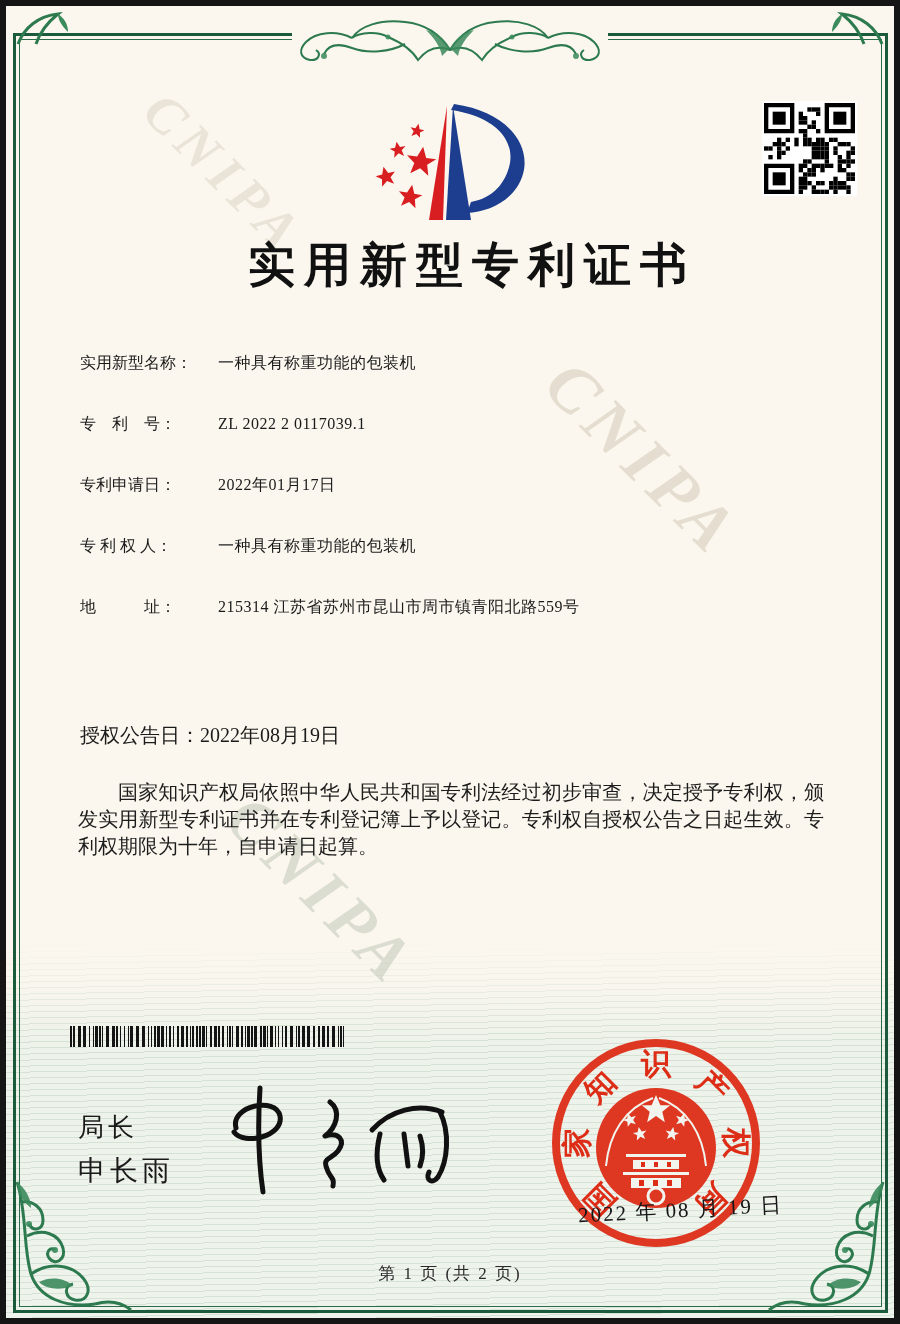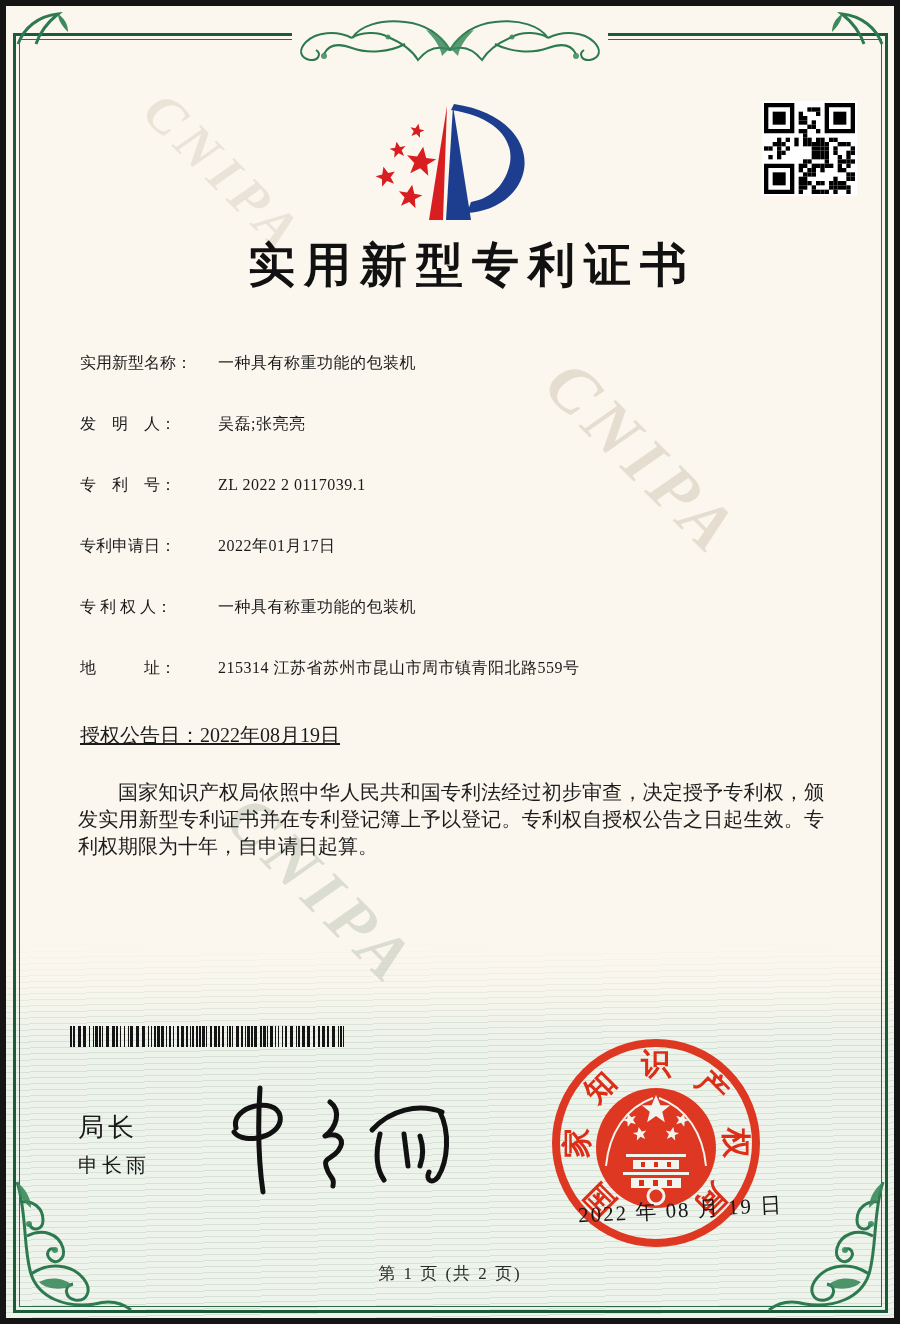--- a/index.html
+++ b/index.html
@@ -27,32 +27,32 @@
   .cert-no{position:absolute;left:62px;top:98px;font-size:21px;color:#1d1d1d;letter-spacing:3px;z-index:2;}
   .logo{position:absolute;left:337px;top:98px;width:226px;height:130px;z-index:2;}
   .qr{position:absolute;left:762px;top:101px;width:91px;height:91px;background:#fff;padding:2px;z-index:2;}
   .title{position:absolute;left:0;right:0;top:234px;text-align:center;font-size:47px;font-weight:bold;
       letter-spacing:9px;color:#111;z-index:2;margin-left:44px;}
   
   .fields{position:absolute;left:80px;top:353px;width:760px;z-index:2;}
   .frow{height:61px;font-size:16px;color:#1a1a1a;white-space:nowrap;}
   .flabel{display:inline-block;width:138px;white-space:pre;}
   .fvalue{letter-spacing:.5px;}
-  .grant-row{position:absolute;left:80px;top:722px;width:760px;font-size:20px;color:#1a1a1a;z-index:2;white-space:nowrap;text-decoration:underline;}
+  .grant-row{position:absolute;left:80px;top:722px;width:760px;font-size:20px;color:#1a1a1a;z-index:2;white-space:nowrap;}
   .grant-no{position:absolute;left:380px;top:0;}
   
   .bodytext{position:absolute;left:78px;top:779px;width:746px;font-size:20px;line-height:27px;
       color:#1c1c1c;text-align:justify;z-index:2;}
   .bodytext p{margin:0;text-indent:2em;}
   
   .barcode{position:absolute;left:70px;top:1026px;width:278px;height:21px;z-index:2;}
   
   .sig-title{position:absolute;left:78px;top:1110px;font-size:26px;color:#1a1a1a;z-index:2;
       font-family:Liberation Mono, monospace;letter-spacing:4px;}
-  .sig-name{position:absolute;left:78px;top:1152px;font-size:20px;color:#1a1a1a;z-index:2;
+  .sig-name{position:absolute;left:78px;top:1152px;font-size:28px;color:#1a1a1a;z-index:2;
       font-family:"Liberation Sans","DejaVu Sans",sans-serif;letter-spacing:4px;}
   .sig-hand{position:absolute;left:192px;top:1076px;width:285px;height:125px;z-index:2;}
   
   .seal{position:absolute;left:549px;top:1036px;width:214px;height:214px;z-index:3;}
   .seal svg{position:absolute;inset:0;}
   .seal-ch{position:absolute;left:50%;top:50%;font-size:30px;font-weight:bold;color:#dd2d17;
       transform:translate(-50%,-50%) rotate(var(--a)) translateY(-79px);z-index:2;}
   .seal-date{position:absolute;left:578px;top:1196px;font-size:21px;color:#161616;letter-spacing:2px;
       transform:rotate(-3deg);z-index:4;white-space:nowrap;}
   
@@ -282,23 +282,20 @@
       <rect x="2" y="16" width="3" height="3" fill="#000"></rect>
     </svg>
 
   <div class="title">实用新型专利证书</div>
 
   <div class="fields">
     <div class="frow">
       <span class="flabel">实用新型名称：</span><span class="fvalue">一种具有称重功能的包装机</span>
     </div>
     <div class="frow">
-      <span class="flabel">发　明　人：</span><span class="fvalue">吴磊;张亮亮</span>
-    </div>
-    <div class="frow">
       <span class="flabel">专　利　号：</span><span class="fvalue">ZL 2022 2 0117039.1</span>
     </div>
     <div class="frow">
       <span class="flabel">专利申请日：</span><span class="fvalue">2022年01月17日</span>
     </div>
     <div class="frow">
       <span class="flabel">专 利 权 人：</span><span class="fvalue">一种具有称重功能的包装机</span>
     </div>
     <div class="frow">
       <span class="flabel">地　　　址：</span><span class="fvalue">215314 江苏省苏州市昆山市周市镇青阳北路559号</span>

